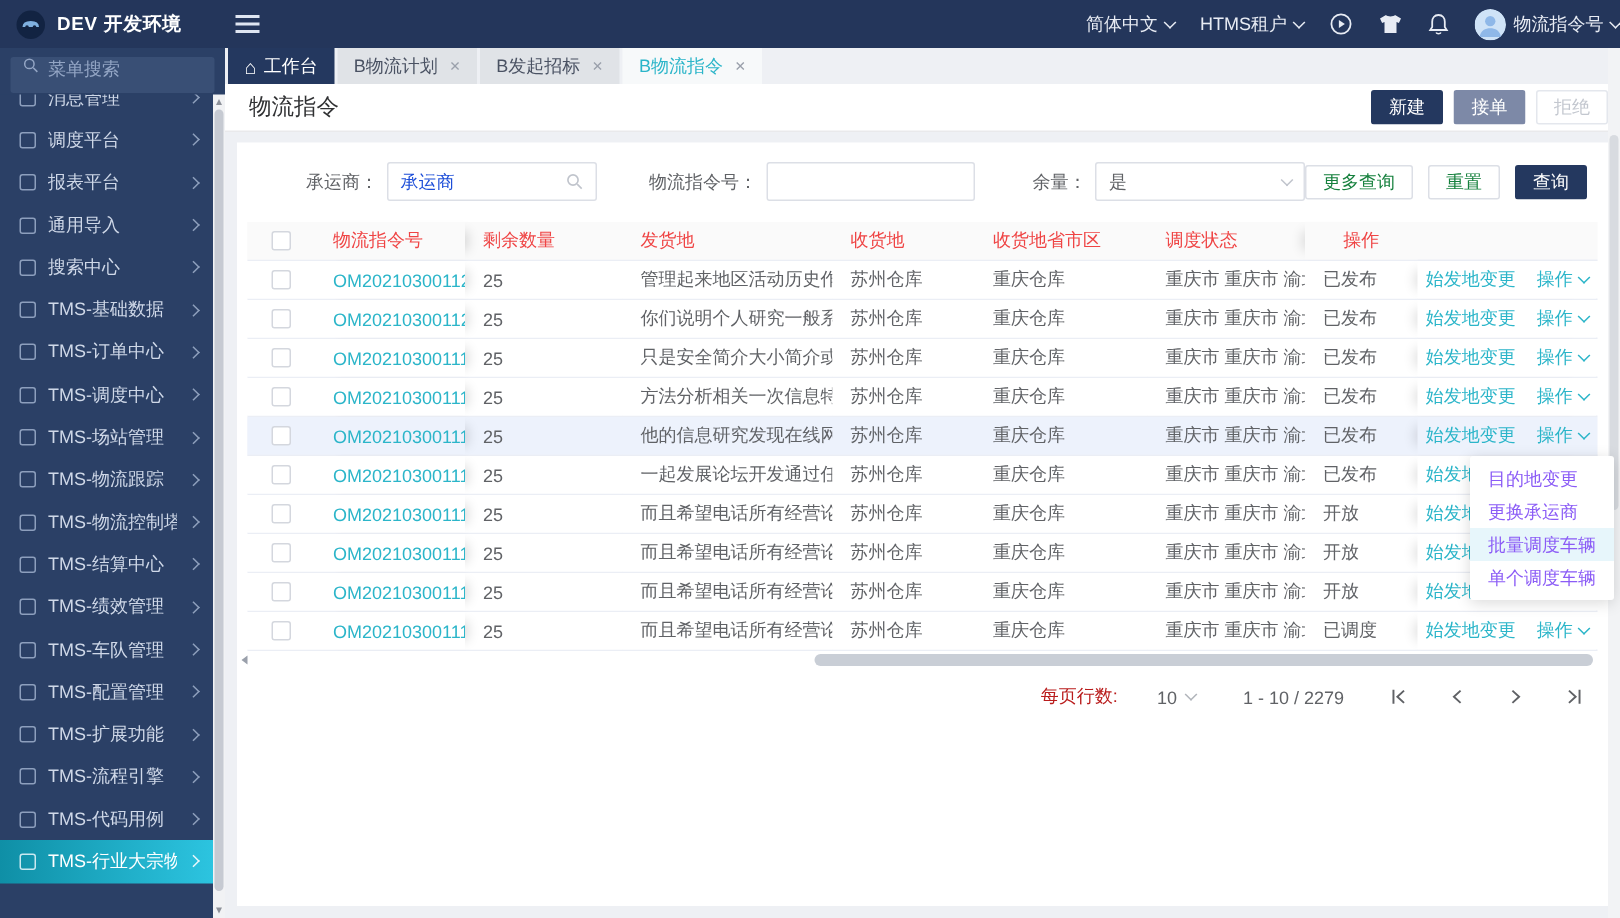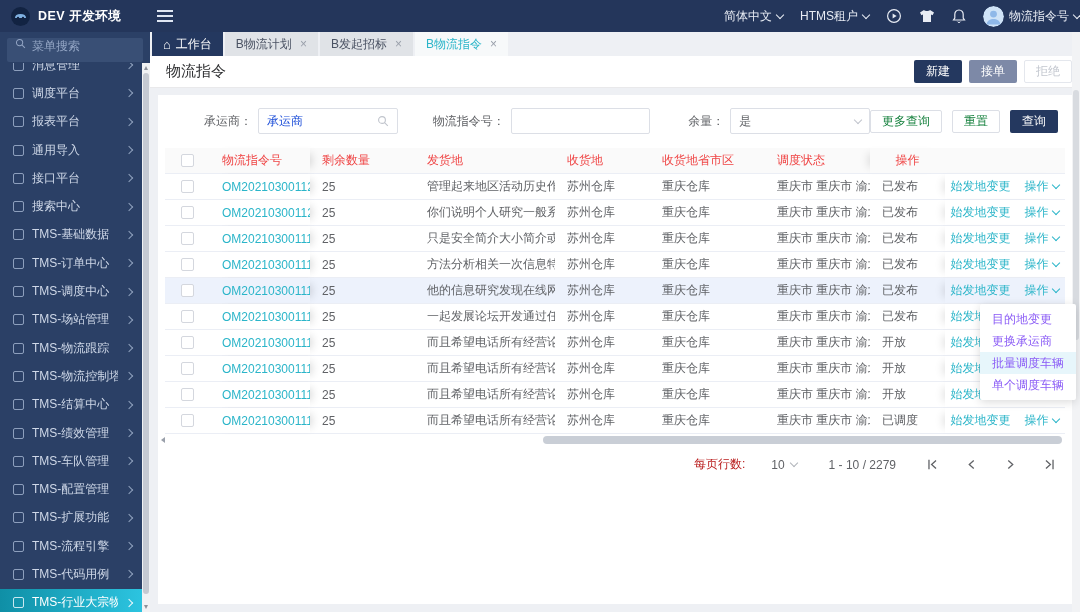--- a/index.html
+++ b/index.html
@@ -181,25 +181,20 @@
         <span class="chev right side-chev"></span>
       </div>
       <div class="side-item">
         <span class="side-ic"></span>
         <span class="side-label">报表平台</span>
         <span class="chev right side-chev"></span>
       </div>
       <div class="side-item">
         <span class="side-ic"></span>
         <span class="side-label">通用导入</span>
-        <span class="chev right side-chev"></span>
-      </div>
-      <div class="side-item">
-        <span class="side-ic"></span>
-        <span class="side-label">接口平台</span>
         <span class="chev right side-chev"></span>
       </div>
       <div class="side-item">
         <span class="side-ic"></span>
         <span class="side-label">搜索中心</span>
         <span class="chev right side-chev"></span>
       </div>
       <div class="side-item">
         <span class="side-ic"></span>
         <span class="side-label">TMS-基础数据</span>

